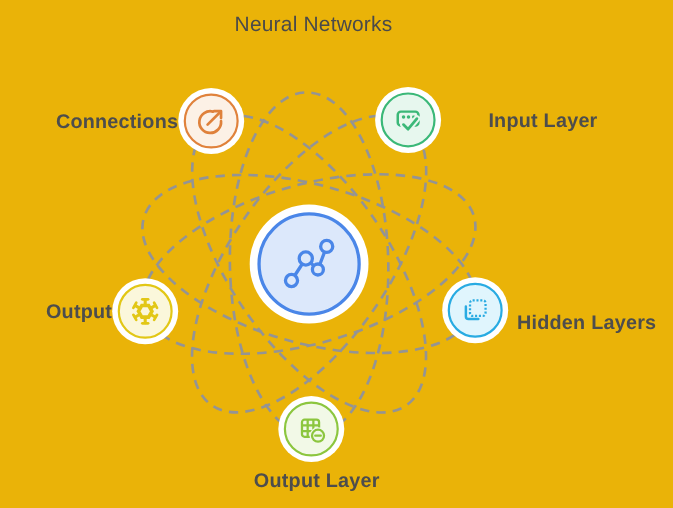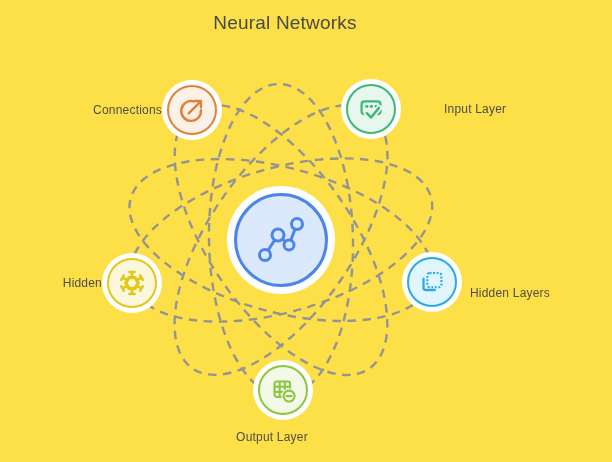--- a/index.html
+++ b/index.html
@@ -1,44 +1,44 @@
 <!DOCTYPE html>
 <html><head>
 <meta charset="utf-8">
 <style>
   html,body{margin:0;padding:0;background:#ffffff;}
   .stage{
     position:relative;width:612px;height:462px;overflow:hidden;
-    font-family:"Liberation Sans",sans-serif;color:#4d4d4d;background:#fde047;
+    font-family:"Liberation Sans",sans-serif;color:#4d4d4d;background:#eab308;
   }
   .orbits{position:absolute;left:0;top:0;}
   .node{
     position:absolute;border-radius:50%;box-sizing:border-box;
     display:flex;align-items:center;justify-content:center;
     box-shadow:0 0 0 5px #ffffff;
   }
   .sat{width:50px;height:50px;border:2.5px solid;}
   .center-node{
     left:234px;top:193px;width:94px;height:94px;
     border:3px solid #4A86E8;background:#DCE8FB;box-shadow:0 0 0 7px #ffffff;
   }
   #node-connections{left:167px;top:85px;border-color:#E0823C;background:#FCF1E6;}
   #node-input{left:346px;top:84px;border-color:#3BB878;background:#E7F7EE;}
   #node-neurons{left:107px;top:258px;border-color:#E2C716;background:#FBF7DB;}
   #node-hidden{left:407px;top:257px;border-color:#29ABE2;background:#E0F5FD;}
   #node-output{left:258px;top:365px;border-color:#8CC63F;background:#F2F9E7;}
   .label{
-    position:absolute;font-size:12px;line-height:22px;white-space:nowrap;
-    font-weight:400;color:#4d4d4d;letter-spacing:.2px;
+    position:absolute;font-size:18px;line-height:22px;white-space:nowrap;
+    font-weight:700;color:#4d4d4d;letter-spacing:.2px;
   }
   #label-connections{right:450px;top:99px;text-align:right;}
   #label-input{left:408px;top:98px;margin-left:36px;}
   #label-neurons{right:510px;top:272px;text-align:right;}
   #label-hidden{left:470px;top:282px;}
-  #label-output{left:272px;top:426px;transform:translateX(-50%);}
+  #label-output{left:288px;top:426px;transform:translateX(-50%);}
   .title{
     position:absolute;left:285px;top:12px;transform:translateX(-50%);
     font-size:19px;font-weight:500;color:#4a4a4a;white-space:nowrap;letter-spacing:.2px;
   }
 </style>
 </head>
 <body>
 
 <div class="stage">
 
@@ -115,21 +115,21 @@
             <line x1="17" y1="9.8" x2="17" y2="6" stroke-width="3"></line>
             <line x1="14.2" y1="5.4" x2="19.8" y2="5.4" stroke-width="2.6"></line>
           </g>
         <g transform="rotate(300 17 17)">
             <line x1="17" y1="9.8" x2="17" y2="6" stroke-width="3"></line>
             <line x1="14.2" y1="5.4" x2="19.8" y2="5.4" stroke-width="2.6"></line>
           </g>
       </g>
     </svg>
   </div>
-  <div class="label" id="label-neurons">Hidden</div>
+  <div class="label" id="label-neurons">Output</div>
 
   <div class="node sat" id="node-hidden">
     <svg viewBox="0 0 34 34" width="32" height="32" fill="none" stroke="#29ABE2">
       <rect x="12" y="7.5" width="15" height="15" rx="2.5" stroke-width="2.2" stroke-dasharray="2 1.7"></rect>
       <path d="M8 13.5 V23 a2.5 2.5 0 0 0 2.5 2.5 H20" stroke-width="2.4" stroke-linecap="round"></path>
     </svg>
   </div>
   <div class="label" id="label-hidden">Hidden Layers</div>
 
   <div class="node sat" id="node-output">

